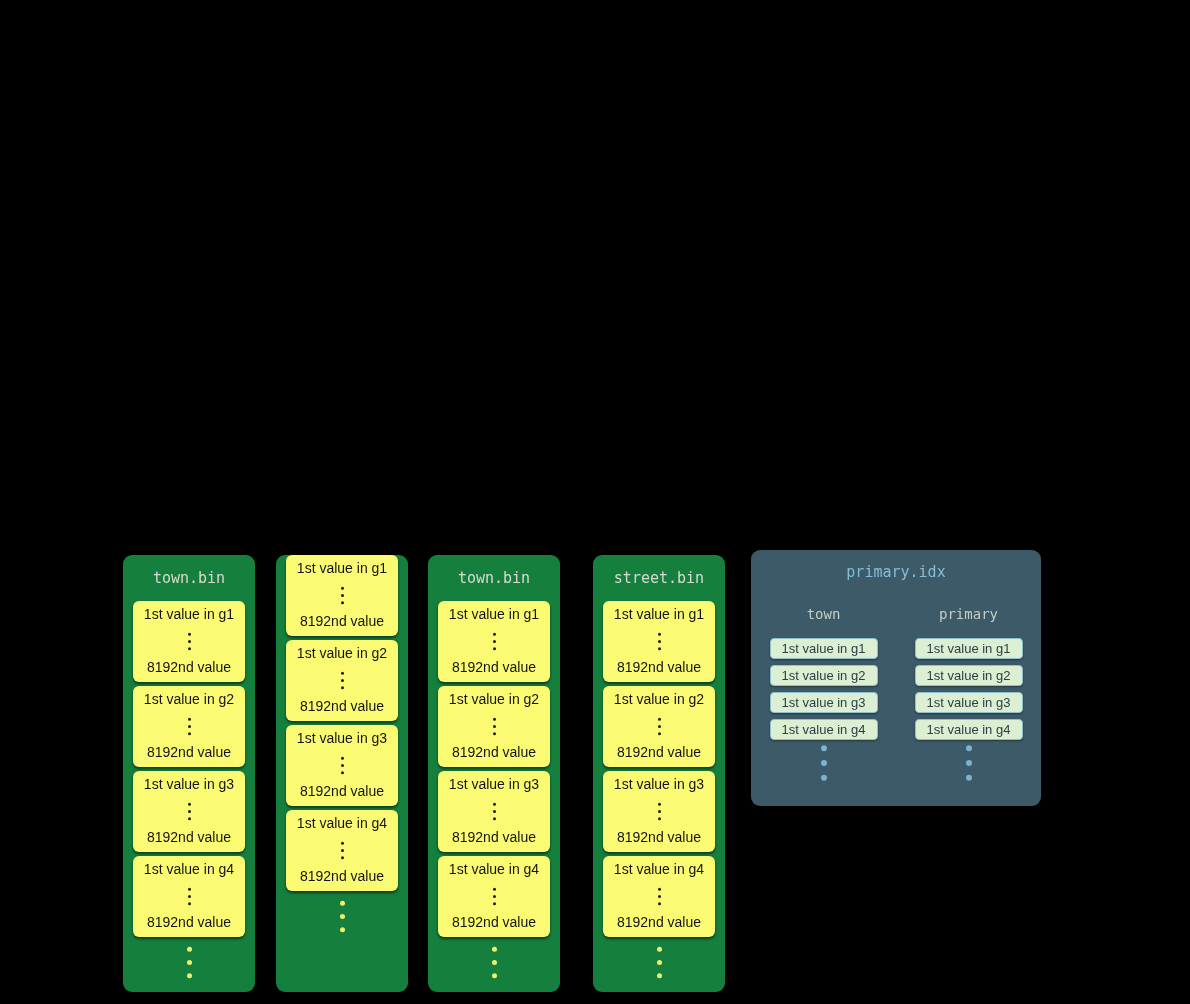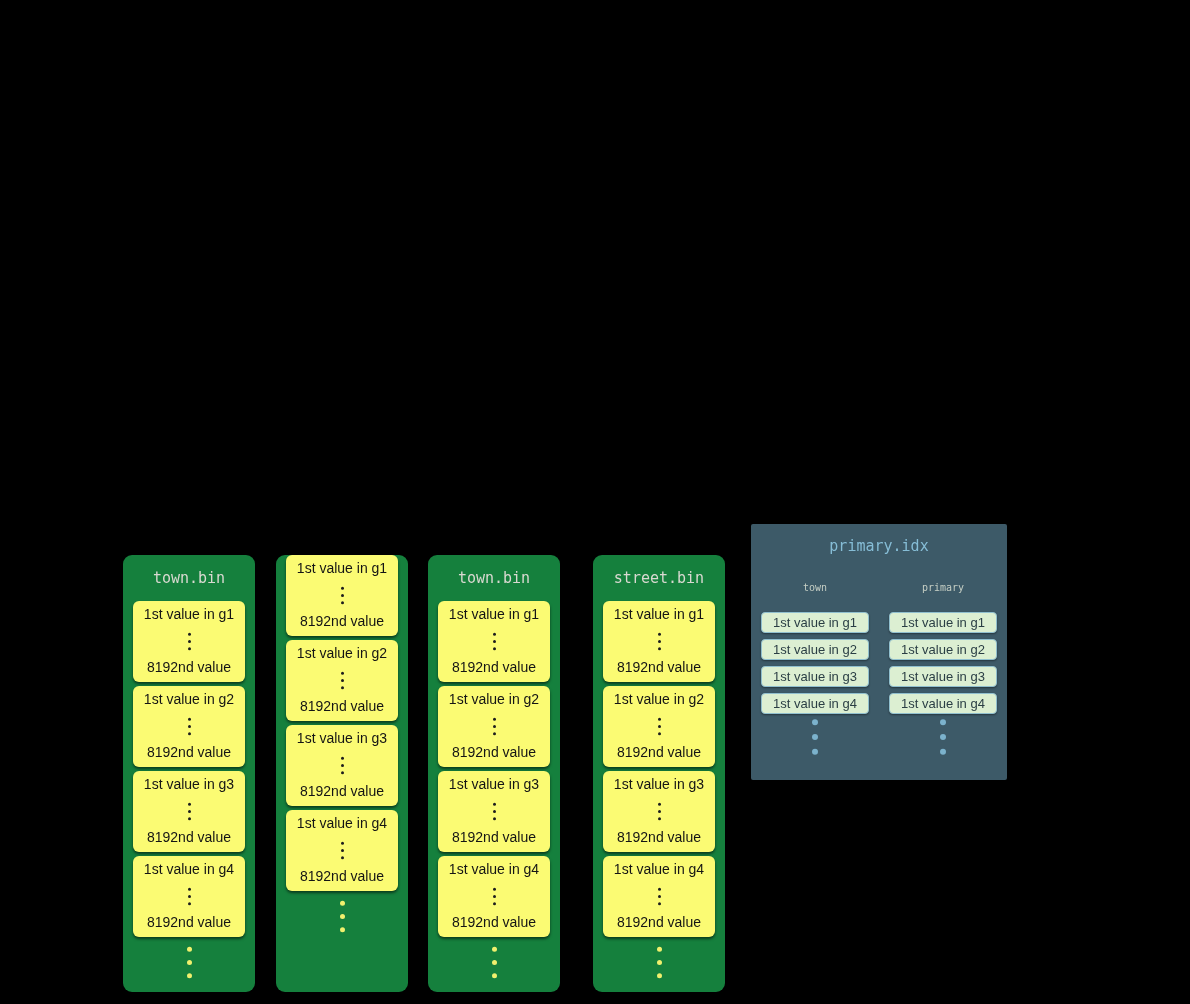--- a/index.html
+++ b/index.html
@@ -41,32 +41,32 @@
   .vdots::before { top:calc(-1 * var(--gap) - 0px); transform:translateY(calc(var(--d) * -0.45)); }
   .vdots::after  { top:calc(var(--gap));            transform:translateY(calc(var(--d) * 0.45)); }
   .vdots.dark   { --d:3px;  --gap:6px;  color:#1d1d1d; }
   .vdots.yellow { --d:5px;  --gap:11px; color:#f0f06e; }
   .vdots.blue   { --d:6px;  --gap:12px; color:#7cb2cc; }
 
   .col-dots { display:flex; justify-content:center; margin-top:12px; }
 
   
   .idx-panel {
-    position:absolute; left:751px; top:524px; width:256px; height:256px;
-    background:#3d5a68; border-radius:2px;
+    position:absolute; left:751px; top:550px; width:290px; height:256px;
+    background:#3d5a68; border-radius:9px;
   }
   .idx-title {
     height:44px; display:flex; align-items:center; justify-content:center;
     font-family:"DejaVu Sans Mono", monospace; font-size:15px; color:#86bdd6;
   }
   .idx-cols { display:flex; }
   .idx-col { width:50%; display:flex; flex-direction:column; align-items:center; }
   .idx-col-label {
     margin-top:10px; height:20px; line-height:20px;
-    font-family:"DejaVu Sans Mono", monospace; font-size:10px; color:#c5cec4;
+    font-family:"DejaVu Sans Mono", monospace; font-size:14px; color:#c5cec4;
   }
   .idx-entries { margin-top:14px; display:flex; flex-direction:column; gap:6px; }
   .idx-entry {
     width:108px; height:21px; box-sizing:border-box;
     background:#dcefd2; border:1px solid #90bfce; border-radius:4px;
     box-shadow:0 1px 2px rgba(0,0,0,0.4);
     font-size:13px; line-height:19px; color:#2a3e44; text-align:center;
     white-space:nowrap; overflow:hidden;
   }
   .idx-dots { display:flex; justify-content:center; margin-top:8px; }

